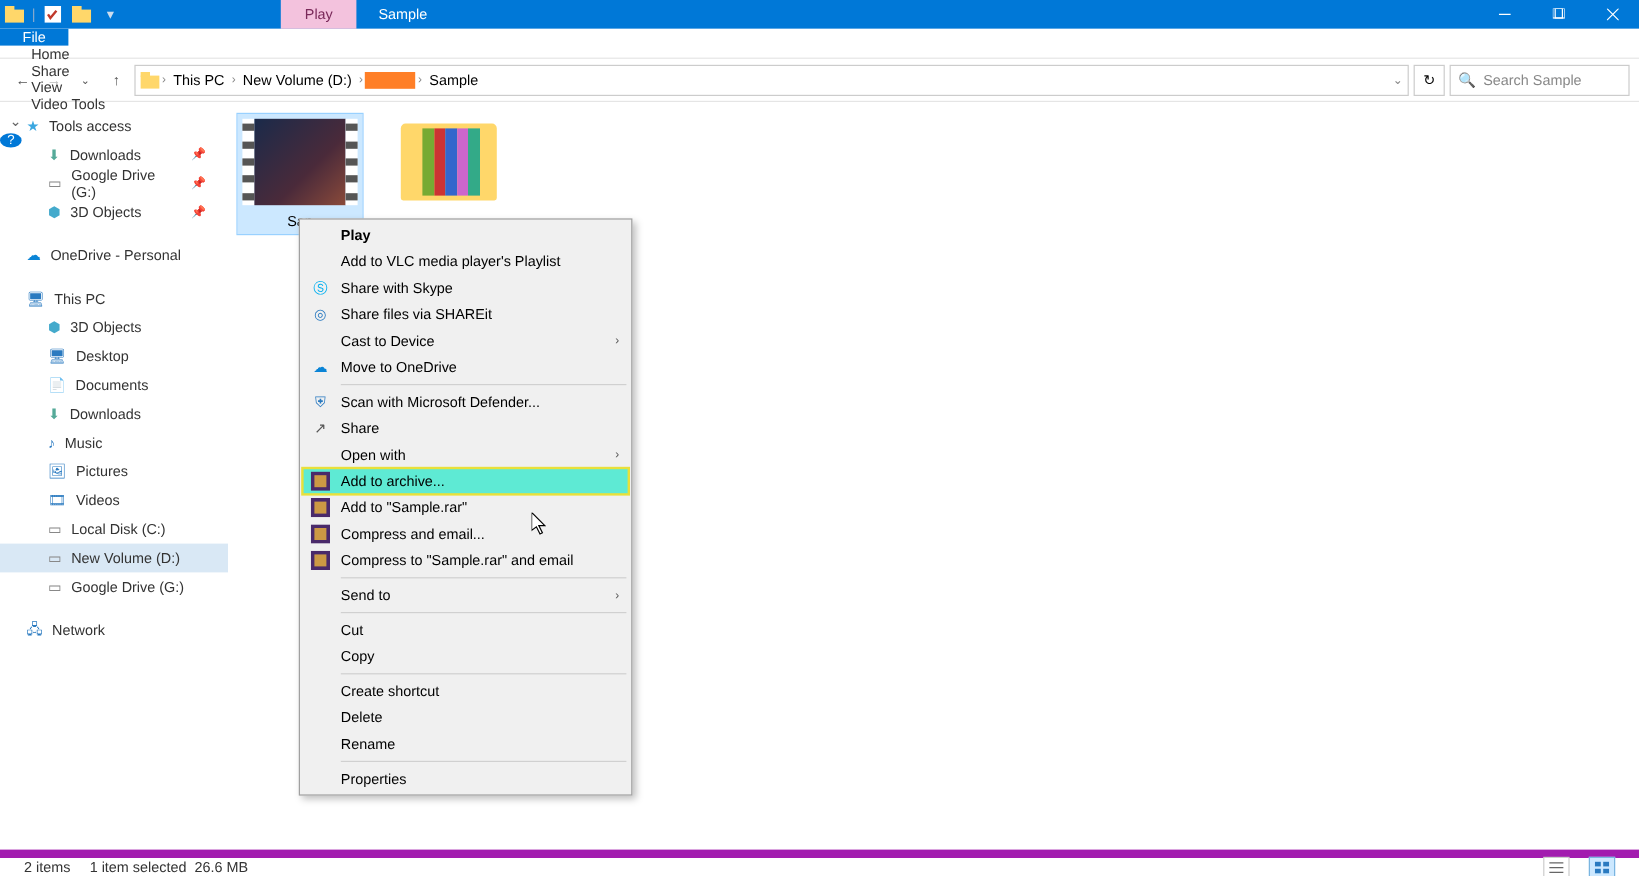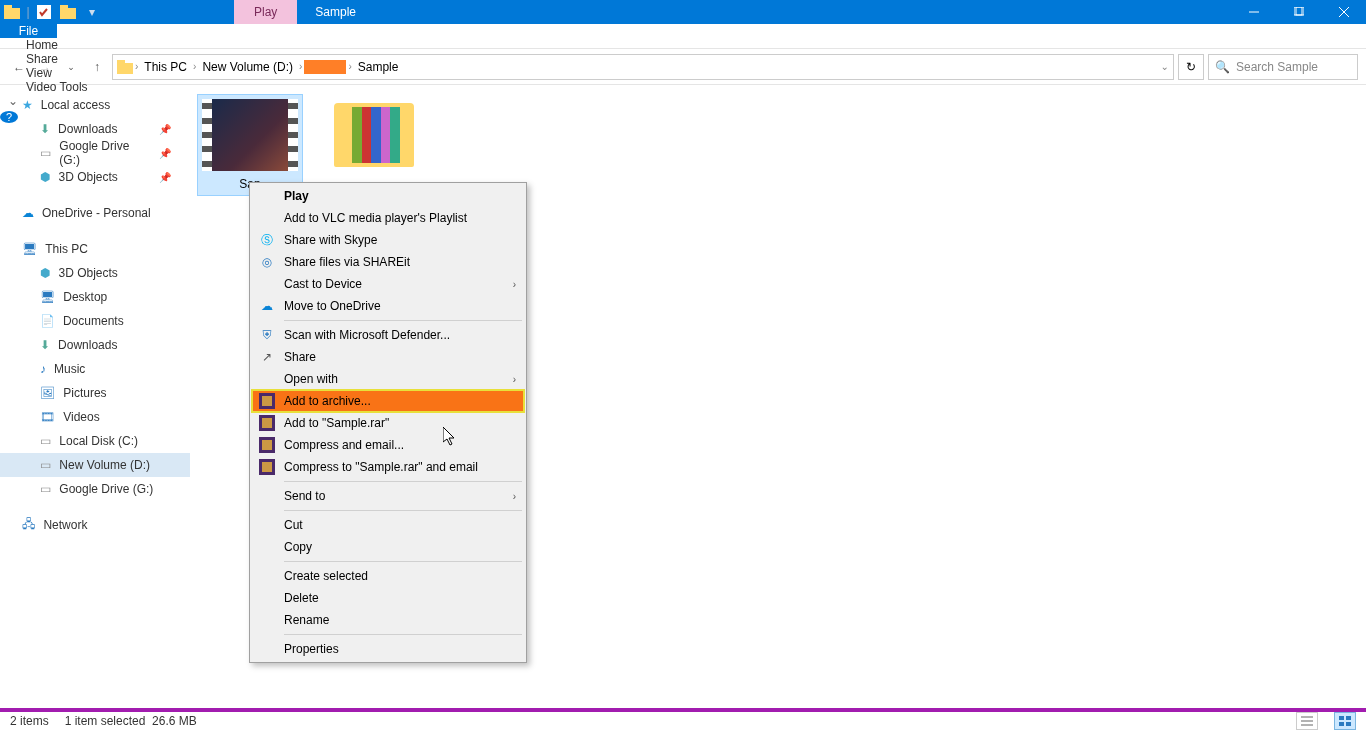--- a/index.html
+++ b/index.html
@@ -49,26 +49,26 @@
 .vidframe { position: absolute; left: 10px; right: 10px; top: 0; bottom: 0; background: linear-gradient(135deg,#1a2a4a 0%,#4a2a3a 60%,#8a4a3a 100%); }
 .folderthumb { width: 80px; height: 64px; margin: 8px auto 4px; position: relative; }
 .folderback { position: absolute; inset: 0; background: #ffd76a; border-radius: 4px 4px 2px 2px; }
 .folderbars { position: absolute; left: 18px; top: 4px; width: 48px; height: 56px; display: flex; }
 .folderbars div { flex: 1; }
 .fileitem .label { padding: 2px 0 4px; }
 
 .ctxmenu { position: absolute; left: 249px; top: 182px; width: 278px; background: #f0f0f0; border: 1px solid #a0a0a0; box-shadow: 3px 3px 6px rgba(0,0,0,.25); padding: 2px; }
 .ctxmenu .row { height: 22px; display: flex; align-items: center; padding-left: 32px; position: relative; }
 .ctxmenu .row.bold { font-weight: 600; }
-.ctxmenu .row.hl { background: #f97316; outline: 2px solid #e8e03a; outline-offset: -1px; align-items: center; }
+.ctxmenu .row.hl { background: #5eead4; outline: 2px solid #e8e03a; outline-offset: -1px; align-items: center; }
 .ctxmenu .sep { height: 1px; background: #d0d0d0; margin: 3px 2px 3px 32px; }
 .ctxmenu .ico { position: absolute; left: 6px; width: 18px; height: 18px; display: flex; align-items: center; justify-content: center; }
 .ctxmenu .sub { position: absolute; right: 8px; color: #555; font-size: 10px; }
 
-.statusbar { height: 22px; border-top: 4px solid #a21caf; display: flex; align-items: center; padding: 0 10px; gap: 16px; color: #333; }
+.statusbar { height: 22px; border-top: 7px solid #a21caf; display: flex; align-items: center; padding: 0 20px; gap: 16px; color: #333; }
 .statusbar .spacer { flex: 1; }
 .statusbar .viewbtn { width: 22px; height: 18px; border: 1px solid #ccc; display: flex; align-items: center; justify-content: center; }
 .statusbar .viewbtn.active { background: #cce8ff; border-color: #7ab5e0; }
 
 .cursor { position: absolute; left: 443px; top: 427px; pointer-events: none; }
 
 svg { display: block; }
 </style>
 </head>
 <body>
@@ -156,21 +156,21 @@
   <div class="searchbox">
     <span>🔍</span>
     <span>Search Sample</span>
   </div>
 </div>
 
 <div class="body">
   <div class="sidebar">
     <div class="item">
         <span style="color:#3ba7e0">★</span>
-        <span>Local access</span>
+        <span>Tools access</span>
       </div>
     <div class="item child">
         <span style="color:#5a9">⬇</span>
         <span>Downloads</span>
         <span class="pin">📌</span>
       </div>
     <div class="item child">
         <span style="color:#888">▭</span>
         <span>Google Drive (G:)</span>
         <span class="pin">📌</span>
@@ -353,21 +353,21 @@
     </div>
   <div class="sep"></div>
   <div class="row">
       <span>Cut</span>
     </div>
   <div class="row">
       <span>Copy</span>
     </div>
   <div class="sep"></div>
   <div class="row">
-      <span>Create selected</span>
+      <span>Create shortcut</span>
     </div>
   <div class="row">
       <span>Delete</span>
     </div>
   <div class="row">
       <span>Rename</span>
     </div>
   <div class="sep"></div>
   <div class="row">
       <span>Properties</span>

